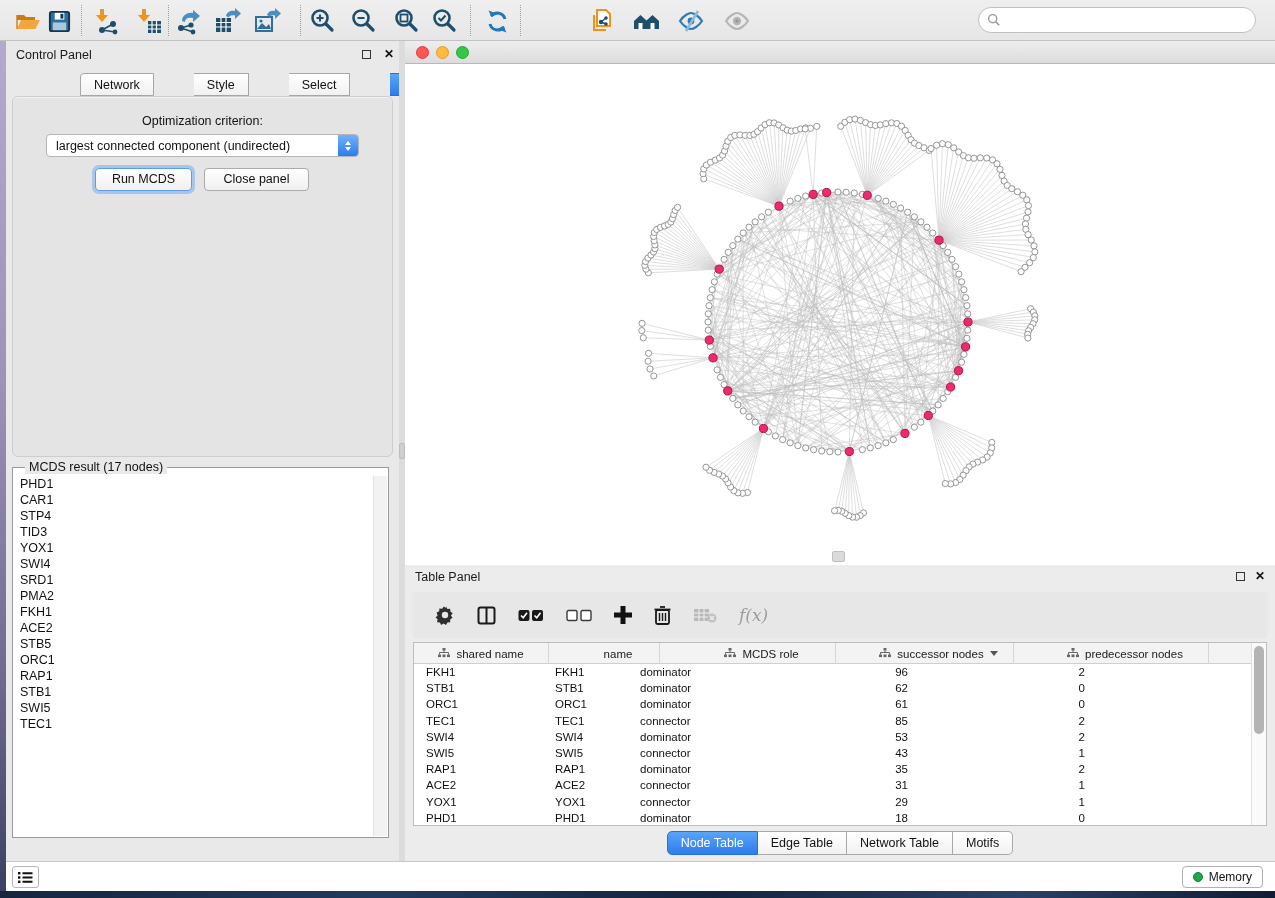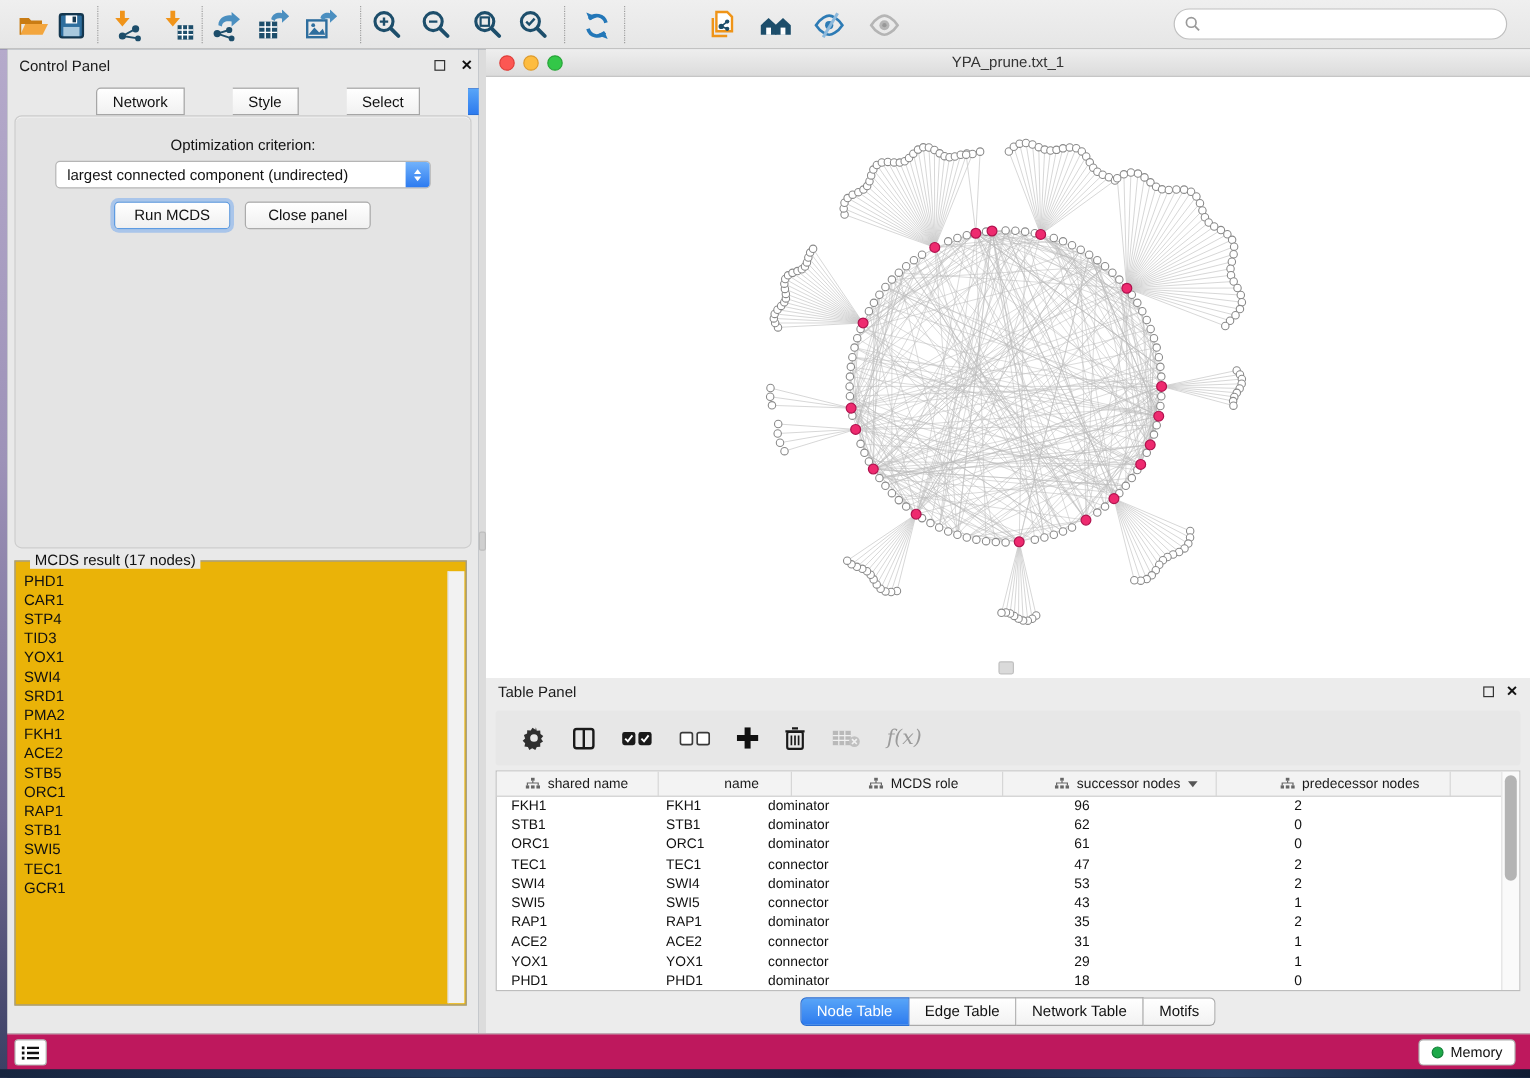--- a/index.html
+++ b/index.html
@@ -41,21 +41,21 @@
     border:1px solid #b5b5b5; border-radius:4px; display:flex; align-items:center; }
   .dropdown .dval { flex:1; font-size:12.5px; color:#111; padding-left:9px; white-space:nowrap; overflow:hidden; }
   .dropdown .dcap { width:20px; height:21px; margin-right:0px; border-radius:0 3px 3px 0;
     background:linear-gradient(#71b2fb,#2d7bf0); display:flex; flex-direction:column; align-items:center; justify-content:center; gap:2px; }
   .chev-up { width:0; height:0; border-left:3.5px solid transparent; border-right:3.5px solid transparent; border-bottom:4.5px solid #fff; }
   .chev-down { width:0; height:0; border-left:3.5px solid transparent; border-right:3.5px solid transparent; border-top:4.5px solid #fff; }
   .cp-btn { position:absolute; top:71px; height:23px; font-size:12.5px; color:#111;
     background:linear-gradient(#ffffff,#f0f0f0); border:1px solid #ababab; border-radius:4px; text-align:center; line-height:21px; }
   .btn-run { left:82px; width:97px; border-color:#5d9be2; box-shadow:0 0 0 3px rgba(110,165,240,.5); }
   .btn-close { left:191px; width:105px; }
-  .result-box { position:absolute; left:6px; top:426px; width:377px; height:371px; background:#eab308; border:1px solid #9a9a9a; }
+  .result-box { position:absolute; left:6px; top:426px; width:377px; height:371px; background:#ffffff; border:1px solid #9a9a9a; }
   .result-label { position:absolute; left:12px; top:-8px; background:#e9e9e9; padding:0 4px; font-size:12.5px; color:#111; }
   .mcds-list { position:absolute; left:1px; top:8px; right:15px; bottom:1px; overflow:hidden; }
   .mcds-item { font-size:12.5px; color:#111; line-height:16px; padding-left:6px; }
   .list-scroll { position:absolute; right:1px; top:8px; bottom:1px; width:14px; background:#f2f2f2; border-left:1px solid #e2e2e2; }
 
   
   .v-divider { position:absolute; left:399px; top:41px; width:6px; height:820px; background:#dcdcdc; }
   .v-grip { position:absolute; left:0px; top:402px; width:6px; height:16px; background:#cfcfcf; border:1px solid #bdbdbd; border-radius:2px; }
 
   
@@ -86,21 +86,21 @@
   .t-scroll { position:absolute; right:0; top:0; bottom:0; width:15px; background:#fafafa; border-left:1px solid #e2e2e2; }
   .t-thumb { position:absolute; left:2px; right:2px; top:3px; height:88px; background:#b4b4b4; border-radius:6px; }
   .tp-tabs { position:absolute; left:0; top:266px; width:100%; display:flex; justify-content:center; }
   .tp-tab { height:24px; padding:0 13px; display:flex; align-items:center; font-size:12.5px; color:#111;
     background:linear-gradient(#ffffff,#f2f2f2); border:1px solid #a9a9a9; border-left:none; }
   .tp-tab:first-child { border-left:1px solid #a9a9a9; border-radius:5px 0 0 5px; }
   .tp-tab:last-child { border-radius:0 5px 5px 0; }
   .tp-tab.active { background:linear-gradient(#58a5f8,#2e7bee); color:#fff; border-color:#2a6fd4; }
 
   
-  .statusbar { position:absolute; left:6px; top:861px; width:1269px; height:30px; background:#be185d; border-top:1px solid #c8c8c8; }
+  .statusbar { position:absolute; left:6px; top:861px; width:1269px; height:30px; background:#ffffff; border-top:1px solid #c8c8c8; }
   .sb-listbtn { position:absolute; left:6px; top:4px; width:27px; height:22px; background:#fff; border:1px solid #b5b5b5; border-radius:3px;
     display:flex; align-items:center; justify-content:center; }
   .memory-btn { position:absolute; right:12px; top:4px; height:22px; background:#fff; border:1px solid #b0b0b0; border-radius:4px;
     display:flex; align-items:center; gap:6px; padding:0 10px; font-size:12px; color:#111; }
   .mem-dot { width:10px; height:10px; border-radius:50%; background:#1da949; border:1px solid #15813a; }
 </style>
 </head>
 <body>
 
 <div class="screen">
@@ -282,36 +282,34 @@
           <div class="mcds-item">SRD1</div>
           <div class="mcds-item">PMA2</div>
           <div class="mcds-item">FKH1</div>
           <div class="mcds-item">ACE2</div>
           <div class="mcds-item">STB5</div>
           <div class="mcds-item">ORC1</div>
           <div class="mcds-item">RAP1</div>
           <div class="mcds-item">STB1</div>
           <div class="mcds-item">SWI5</div>
           <div class="mcds-item">TEC1</div>
-          <div class="mcds-item">GCR1</div>
         </div>
       <div class="list-scroll"></div>
     </div>
   </div>
 
   <div class="v-divider">
       <div class="v-grip"></div>
     </div>
 
   <div class="network-panel">
     <div class="net-titlebar">
       <span class="tl" style="left:11px;background:#fc5753;border:1px solid #df3e3a"></span>
       <span class="tl" style="left:31px;background:#fdbc40;border:1px solid #de9b2d"></span>
       <span class="tl" style="left:51px;background:#33c748;border:1px solid #27a538"></span>
-      <span class="net-title">YPA_prune.txt_1</span>
     </div>
     <svg id="net-svg" width="868" height="499" viewBox="0 0 868 499">
         <g stroke="#bdbdbd" stroke-width="0.65" stroke-opacity="0.7">
           <line x1="372.9812350338589" y1="142.16915185551215" x2="560.9749111708821" y2="274.29332036335956"></line>
           <line x1="372.9812350338589" y1="142.16915185551215" x2="423.8372324611893" y2="387.74347469567533"></line>
           <line x1="372.9812350338589" y1="142.16915185551215" x2="415.7066796366405" y2="129.02508882911786"></line>
           <line x1="372.9812350338589" y1="142.16915185551215" x2="343.0088762292704" y2="163.23407843521653"></line>
           <line x1="372.9812350338589" y1="142.16915185551215" x2="391.82779073125687" y2="381.63734711837"></line>
           <line x1="372.9812350338589" y1="142.16915185551215" x2="464.32968533143116" y2="383.91581094672205"></line>
           <line x1="372.9812350338589" y1="142.16915185551215" x2="479.85619184900816" y2="137.12905683452732"></line>
@@ -1200,21 +1198,21 @@
             <div class="td" style="width: 135px; text-align: left; padding-left: 12px;">ORC1</div>
             <div class="td" style="width: 83px; text-align: left; padding-left: 6px;">ORC1</div>
             <div class="td" style="width: 148px; text-align: left; padding-left: 8px;">dominator</div>
             <div class="td" style="width: 150px; text-align: right; padding-right: 22px;">61</div>
             <div class="td" style="width: 167px; text-align: right; padding-right: 12px;">0</div>
           </div>
           <div class="tr">
             <div class="td" style="width: 135px; text-align: left; padding-left: 12px;">TEC1</div>
             <div class="td" style="width: 83px; text-align: left; padding-left: 6px;">TEC1</div>
             <div class="td" style="width: 148px; text-align: left; padding-left: 8px;">connector</div>
-            <div class="td" style="width: 150px; text-align: right; padding-right: 22px;">47</div>
+            <div class="td" style="width: 150px; text-align: right; padding-right: 22px;">85</div>
             <div class="td" style="width: 167px; text-align: right; padding-right: 12px;">2</div>
           </div>
           <div class="tr">
             <div class="td" style="width: 135px; text-align: left; padding-left: 12px;">SWI4</div>
             <div class="td" style="width: 83px; text-align: left; padding-left: 6px;">SWI4</div>
             <div class="td" style="width: 148px; text-align: left; padding-left: 8px;">dominator</div>
             <div class="td" style="width: 150px; text-align: right; padding-right: 22px;">53</div>
             <div class="td" style="width: 167px; text-align: right; padding-right: 12px;">2</div>
           </div>
           <div class="tr">

